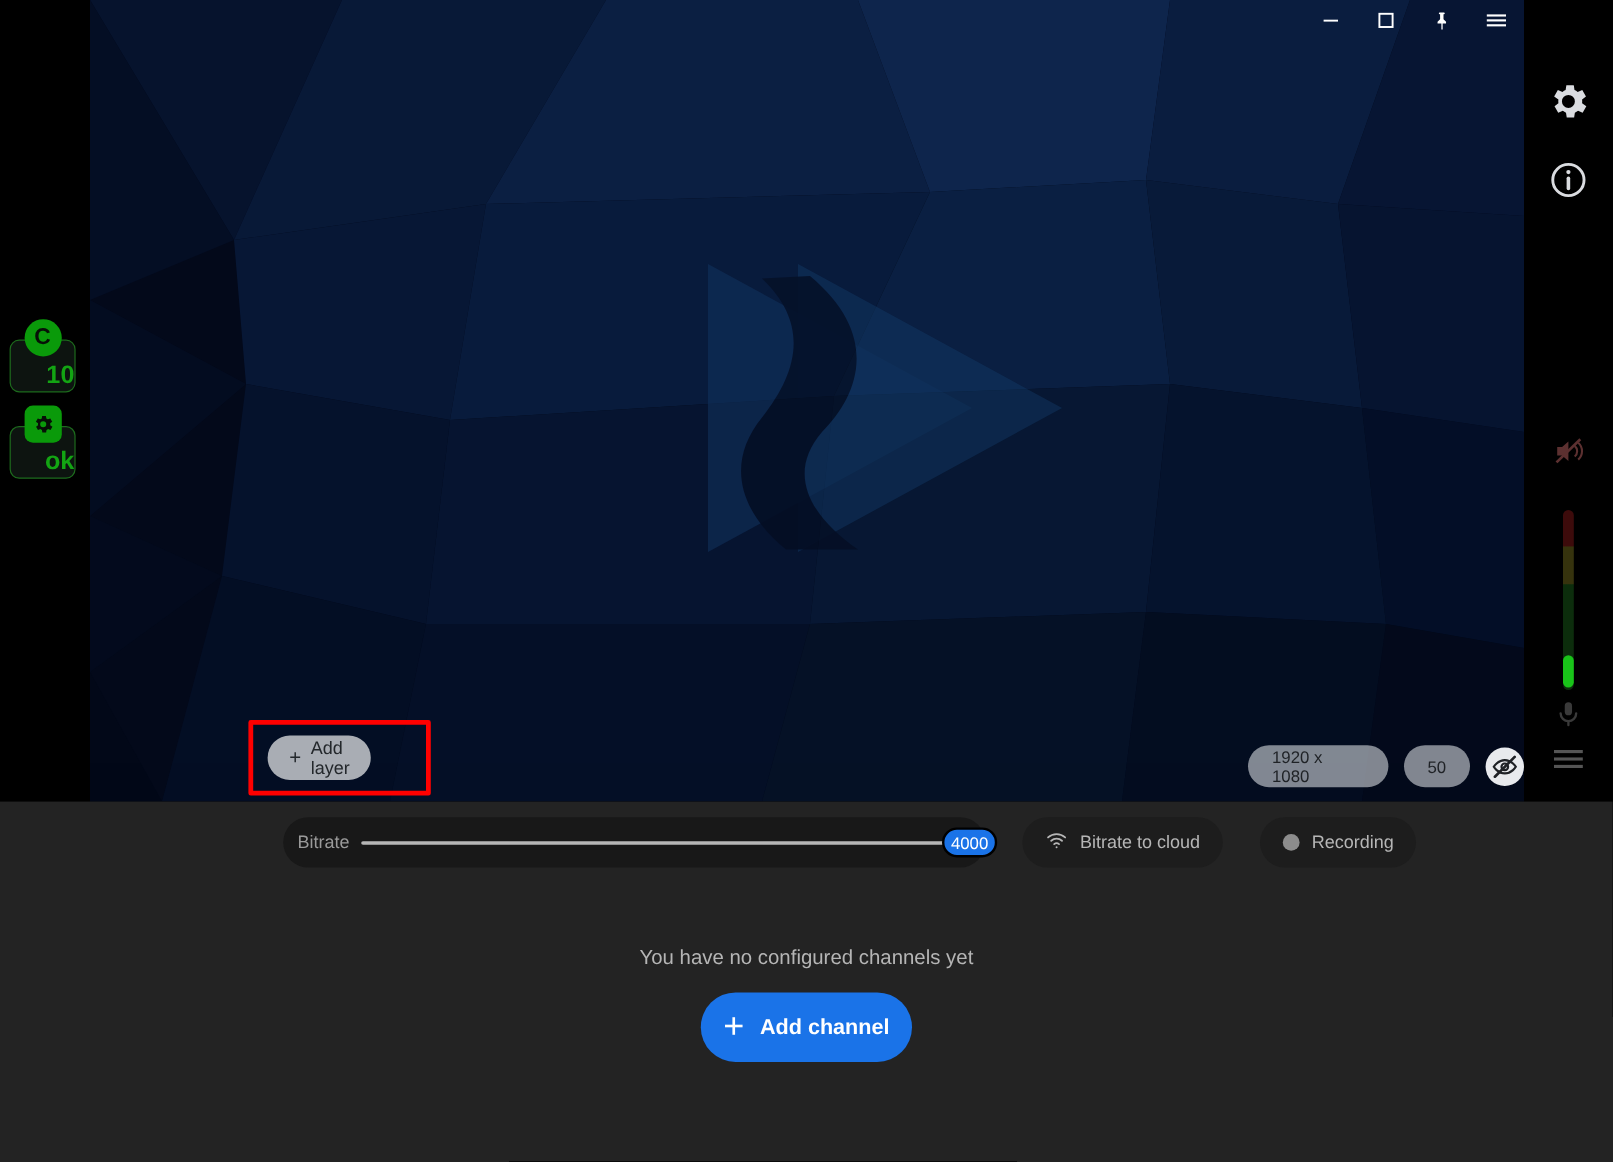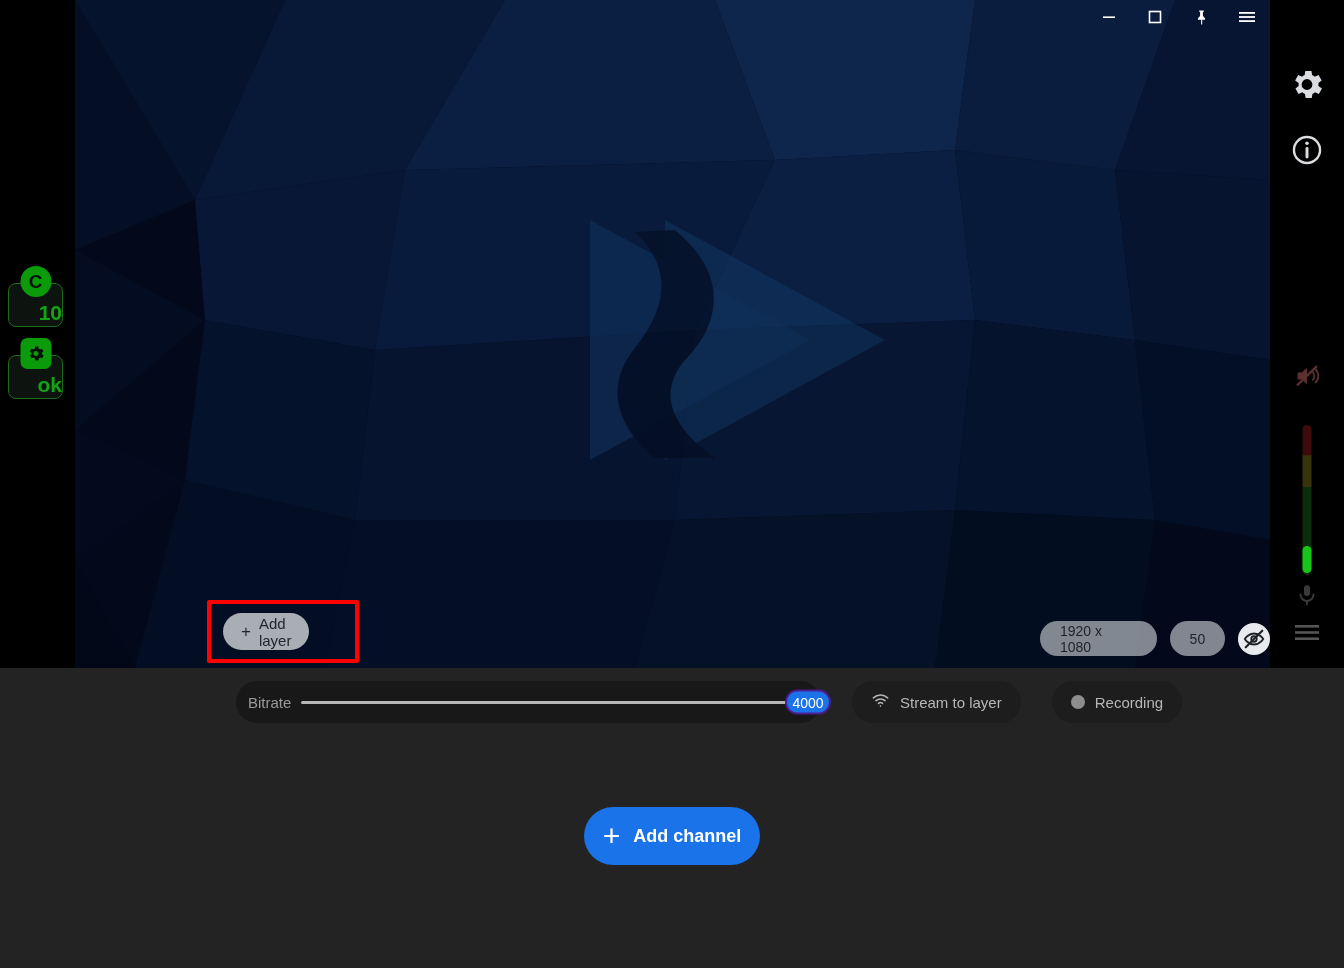--- a/index.html
+++ b/index.html
@@ -123,21 +123,21 @@
     display: flex; align-items: center; padding: 0 14px 0 12px; gap: 10px;
   }
   #bitrate-label { color: #9a9a9a; font-size: 15px; }
   #bitrate-track {
     position: relative; flex: 1; height: 3px; background: #b6b6b6;
     border-radius: 2px;
   }
   #bitrate-value {
     position: absolute; right: -24px; top: 50%; transform: translateY(-50%);
     min-width: 46px; height: 25px; border-radius: 13px;
-    background: #1a73e8; border: 2px solid #4c1d95; color: #ffffff;
+    background: #1a73e8; border: 2px solid #000000; color: #ffffff;
     font-size: 14px; display: flex; align-items: center; justify-content: center;
   }
   .pill-btn {
     height: 42px; border-radius: 21px; background: #1d1d1d;
     display: flex; align-items: center; gap: 10px; padding: 0 19px;
     color: #b6b6b6; font-size: 15px;
   }
   .rec-dot {
     width: 14px; height: 14px; border-radius: 50%; background: #8d8d8d;
   }
@@ -320,28 +320,29 @@
       </div>
       <div class="pill-btn">
         <span>
           <svg width="19" height="15" viewBox="0 0 24 20" fill="none" stroke="#b6b6b6" stroke-width="2" stroke-linecap="round">
             <path d="M2.5 6.5a14 14 0 0 1 19 0"></path>
             <path d="M6 10.2a9 9 0 0 1 12 0"></path>
             <path d="M9.3 13.9a4.2 4.2 0 0 1 5.4 0"></path>
             <circle cx="12" cy="17.4" r="1.1" fill="#b6b6b6" stroke="none"></circle>
           </svg>
         </span>
-        <span>Stream to layer</span>
+        <span>Bitrate to cloud</span>
       </div>
       <div class="pill-btn">
         <span class="rec-dot"></span>
         <span>Recording</span>
       </div>
     </div>
 
     <div id="empty-state">
+      <div id="empty-text">You have no configured channels yet</div>
       <div id="add-channel-btn">
         <span class="plus-lg">+</span>
         <span>Add channel</span>
       </div>
     </div>
   </div>
 </div>
 
 </body></html>

